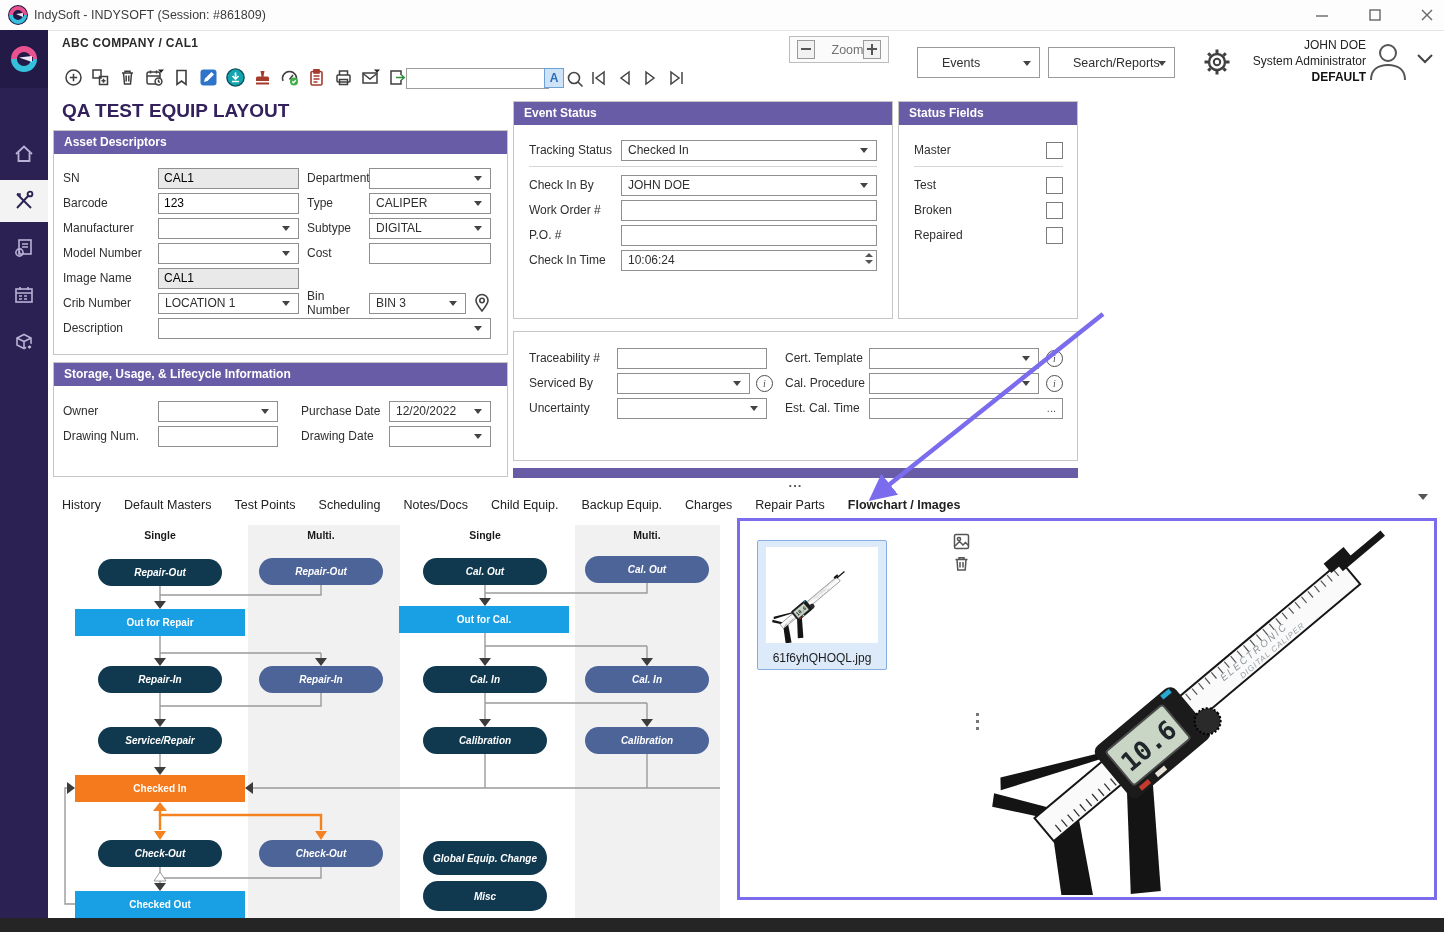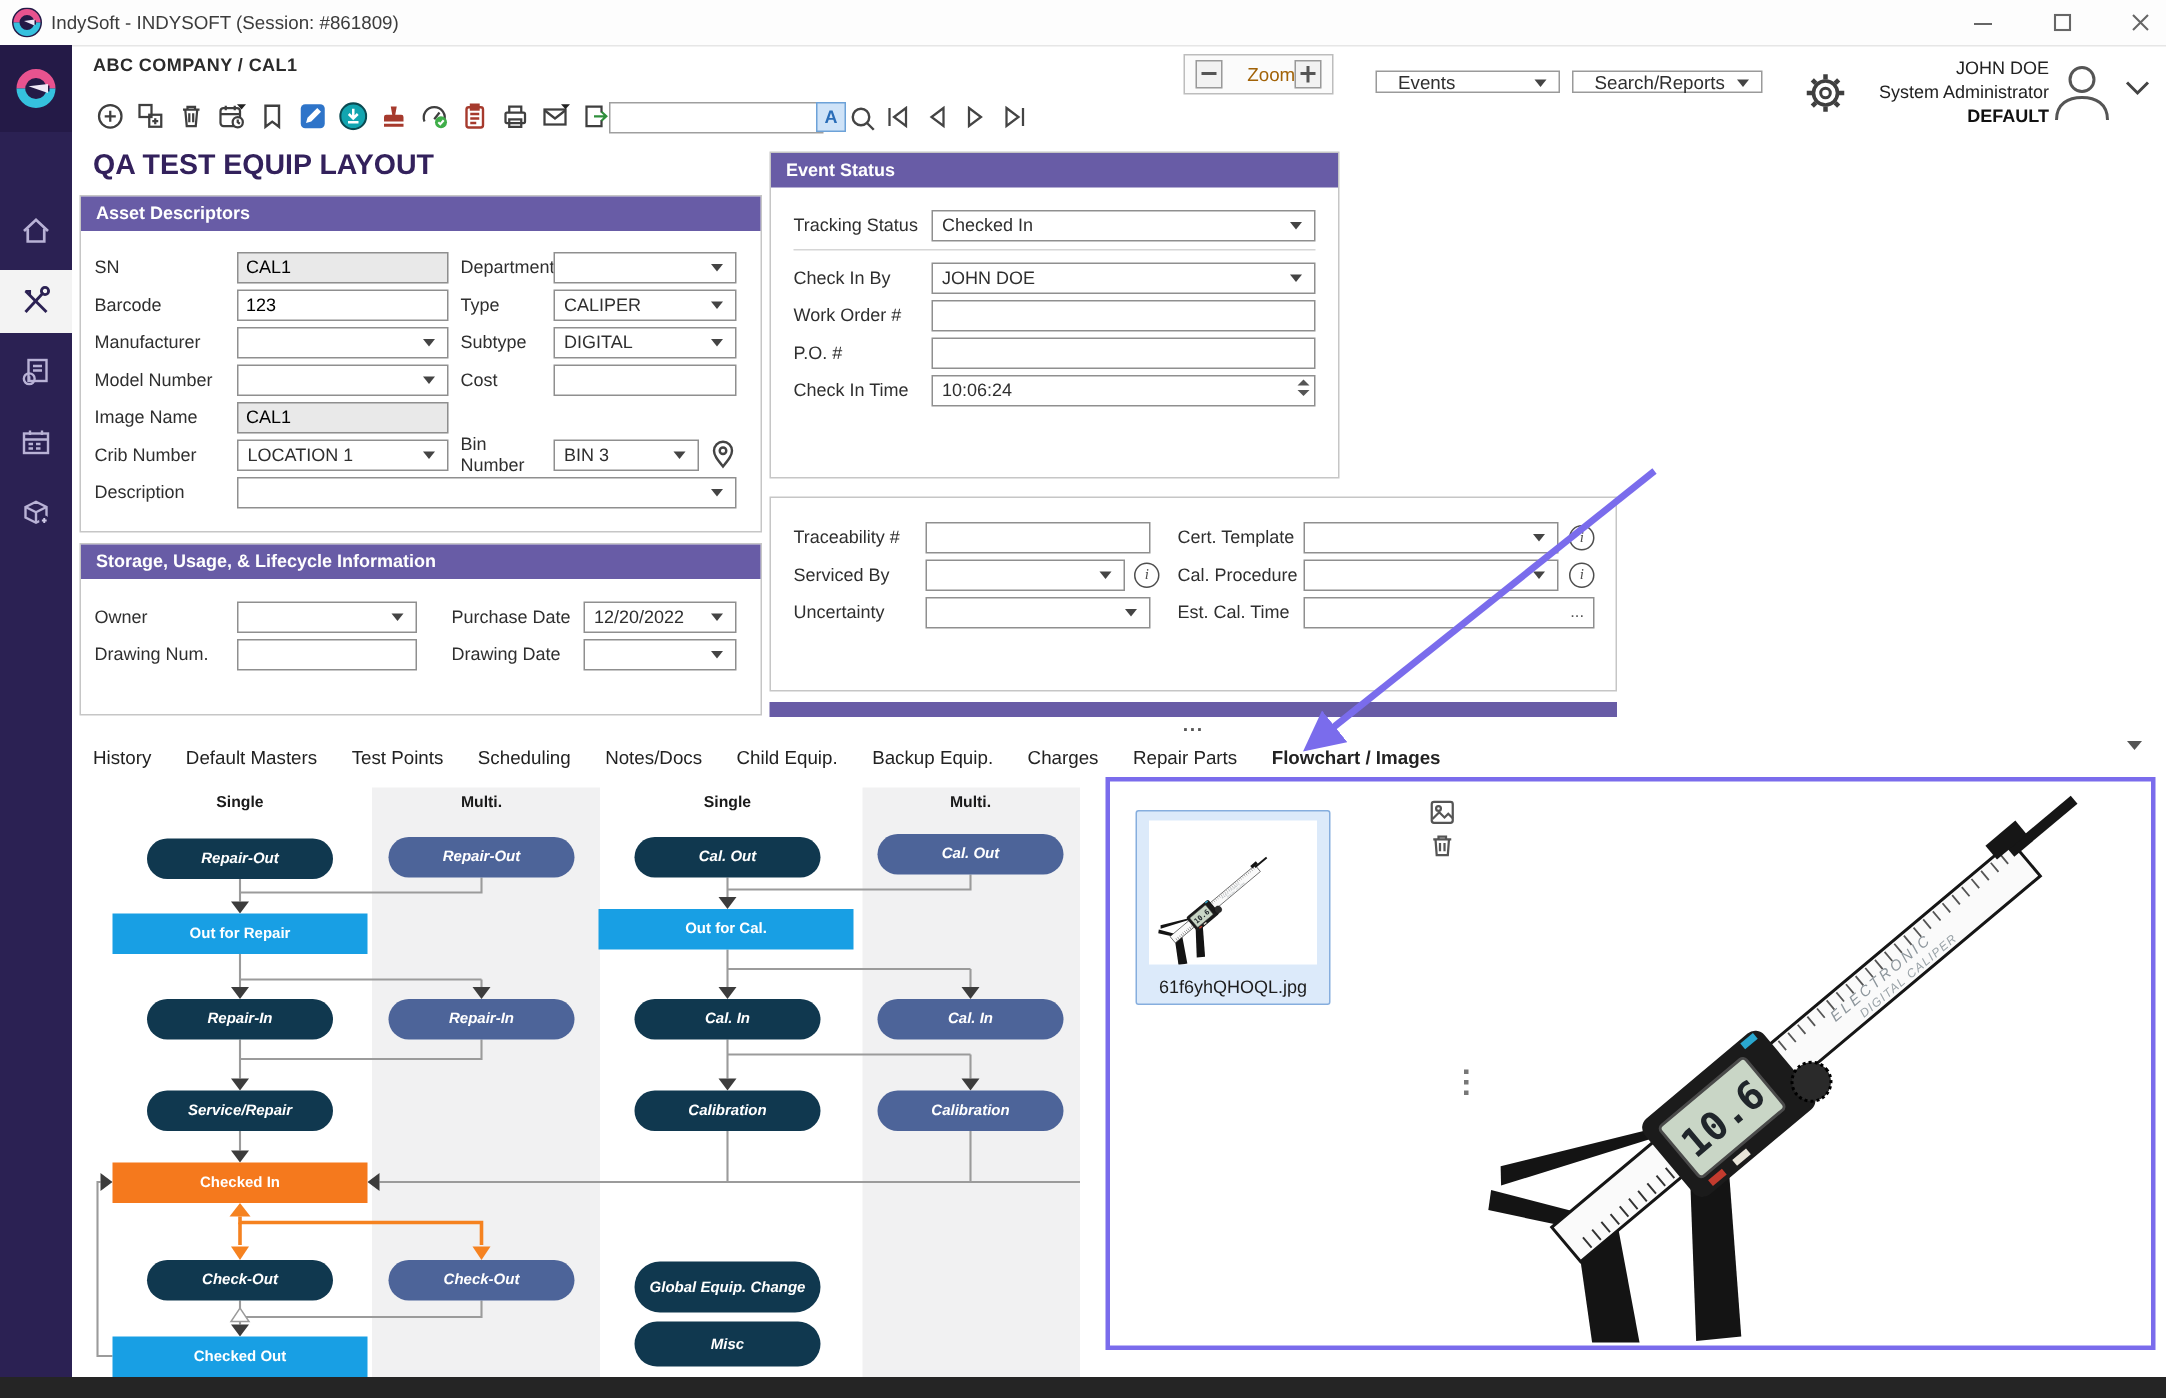--- a/index.html
+++ b/index.html
@@ -25,23 +25,23 @@
              font-size:12px;padding:0 4px;}
   .abtn{position:absolute;left:544px;top:68px;width:18px;height:18px;background:#cfe3f8;border:1px solid #6da2d8;
         color:#2a6db8;font-size:12px;font-weight:bold;display:flex;align-items:center;justify-content:center;}
   .navico{position:absolute;top:70px;}
   .zoombox{position:absolute;left:789px;top:36px;width:100px;height:27px;border:1px solid #bdbdbd;background:#fbfbfb;
            display:flex;align-items:center;justify-content:space-between;padding:0 7px;box-sizing:border-box;}
   .zbtn{width:17px;height:17px;border:1px solid #9a9a9a;background:#f2f2f2;position:relative;}
   .zbtn.minus::before{content:"";position:absolute;left:3px;right:3px;top:7px;height:2px;background:#555;}
   .zbtn.plus::before{content:"";position:absolute;left:3px;right:3px;top:7px;height:2px;background:#555;}
   .zbtn.plus::after{content:"";position:absolute;top:3px;bottom:3px;left:7px;width:2px;background:#555;}
-  .zlabel{font-size:12.5px;color:#a16207;margin-left:17px;}
-  .combo-lg{position:absolute;top:47px;height:15px;border:1px solid #9a9a9a;background:#fff;font-size:12.5px;
-            display:flex;align-items:center;padding-left:14px;box-sizing:border-box;}
+  .zlabel{font-size:12.5px;color:#737373;margin-left:17px;}
+  .combo-lg{position:absolute;top:47px;height:31px;border:1px solid #9a9a9a;background:#fff;font-size:12.5px;
+            display:flex;align-items:center;padding-left:24px;box-sizing:border-box;}
   .caret{width:0;height:0;border-left:4px solid transparent;border-right:4px solid transparent;
          border-top:5px solid #444;position:absolute;right:8px;top:50%;margin-top:-2px;}
   .userblock{position:absolute;right:78px;top:37px;text-align:right;line-height:16px;}
   .uname{font-size:12px;color:#222;}
   .urole{font-size:12px;color:#222;}
   .uprofile{font-size:12px;font-weight:bold;color:#111;}
   
   .ptitle{position:absolute;left:62px;top:100px;font-size:19px;font-weight:bold;color:#33215c;}
   .panel{position:absolute;border:1px solid #c6c6c6;background:#fff;box-sizing:border-box;}
   .phead{height:23px;background:#685ca6;color:#fff;font-size:12px;font-weight:bold;
@@ -461,20 +461,42 @@
             <span class="cv">10:06:24</span>
           <span class="spinner">
               <span class="sup"></span>
               <span class="sdn"></span>
             </span>
         </div>
       </div>
     </div>
   </div>
 
+  <div class="panel" style="left:898px;top:101px;width:180px;height:218px">
+    <div class="phead">Status Fields</div>
+    <div class="pbody" style="padding:14px 14px 0 15px">
+      <div class="frow" style="justify-content:space-between">
+        <span class="lab">Master</span>
+        <span class="cb"></span>
+      </div>
+      <hr class="sep">
+      <div class="frow" style="justify-content:space-between">
+        <span class="lab">Test</span>
+        <span class="cb"></span>
+      </div>
+      <div class="frow" style="justify-content:space-between">
+        <span class="lab">Broken</span>
+        <span class="cb"></span>
+      </div>
+      <div class="frow" style="justify-content:space-between">
+        <span class="lab">Repaired</span>
+        <span class="cb"></span>
+      </div>
+    </div>
+  </div>
 
   <div class="panel" style="left:513px;top:331px;width:565px;height:130px">
     <div class="pbody" style="padding:15px 14px 0 15px">
       <div class="frow">
         <span class="lab" style="width:88px">Traceability #</span>
         <div style="width:160px;flex:none;display:flex;align-items:center">
           <input class="tin" style="width: 138px;" value="">
         </div>
         <span class="lab" style="width:84px;margin-left:8px">Cert. Template</span>
         <div class="combo fx">

